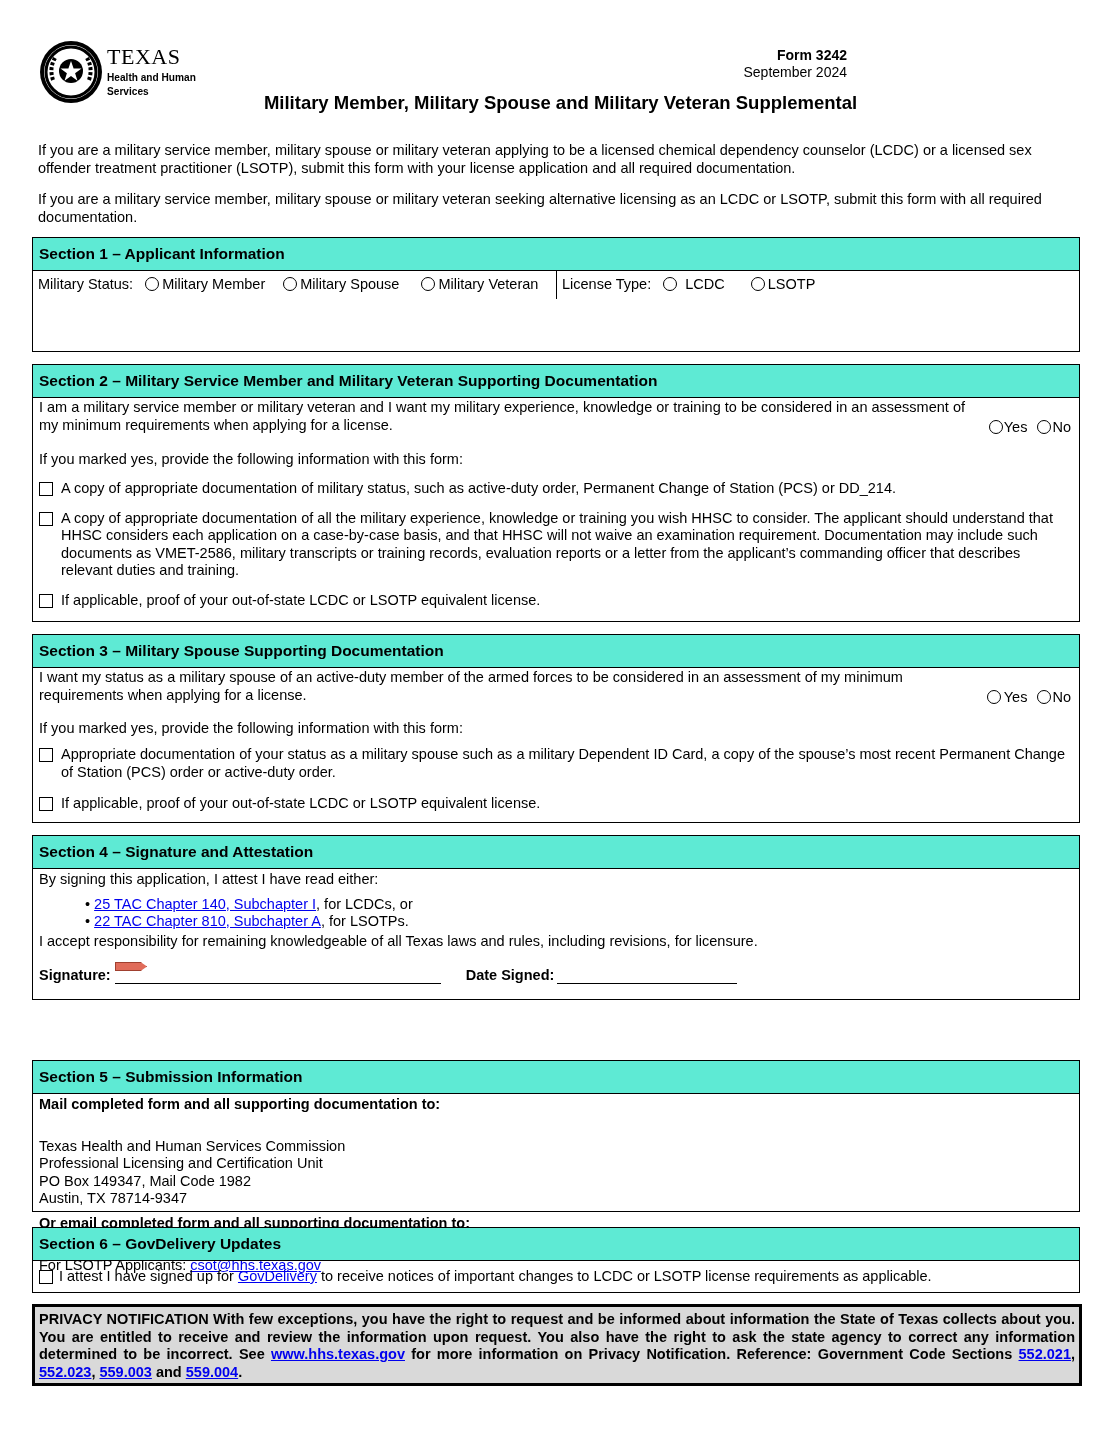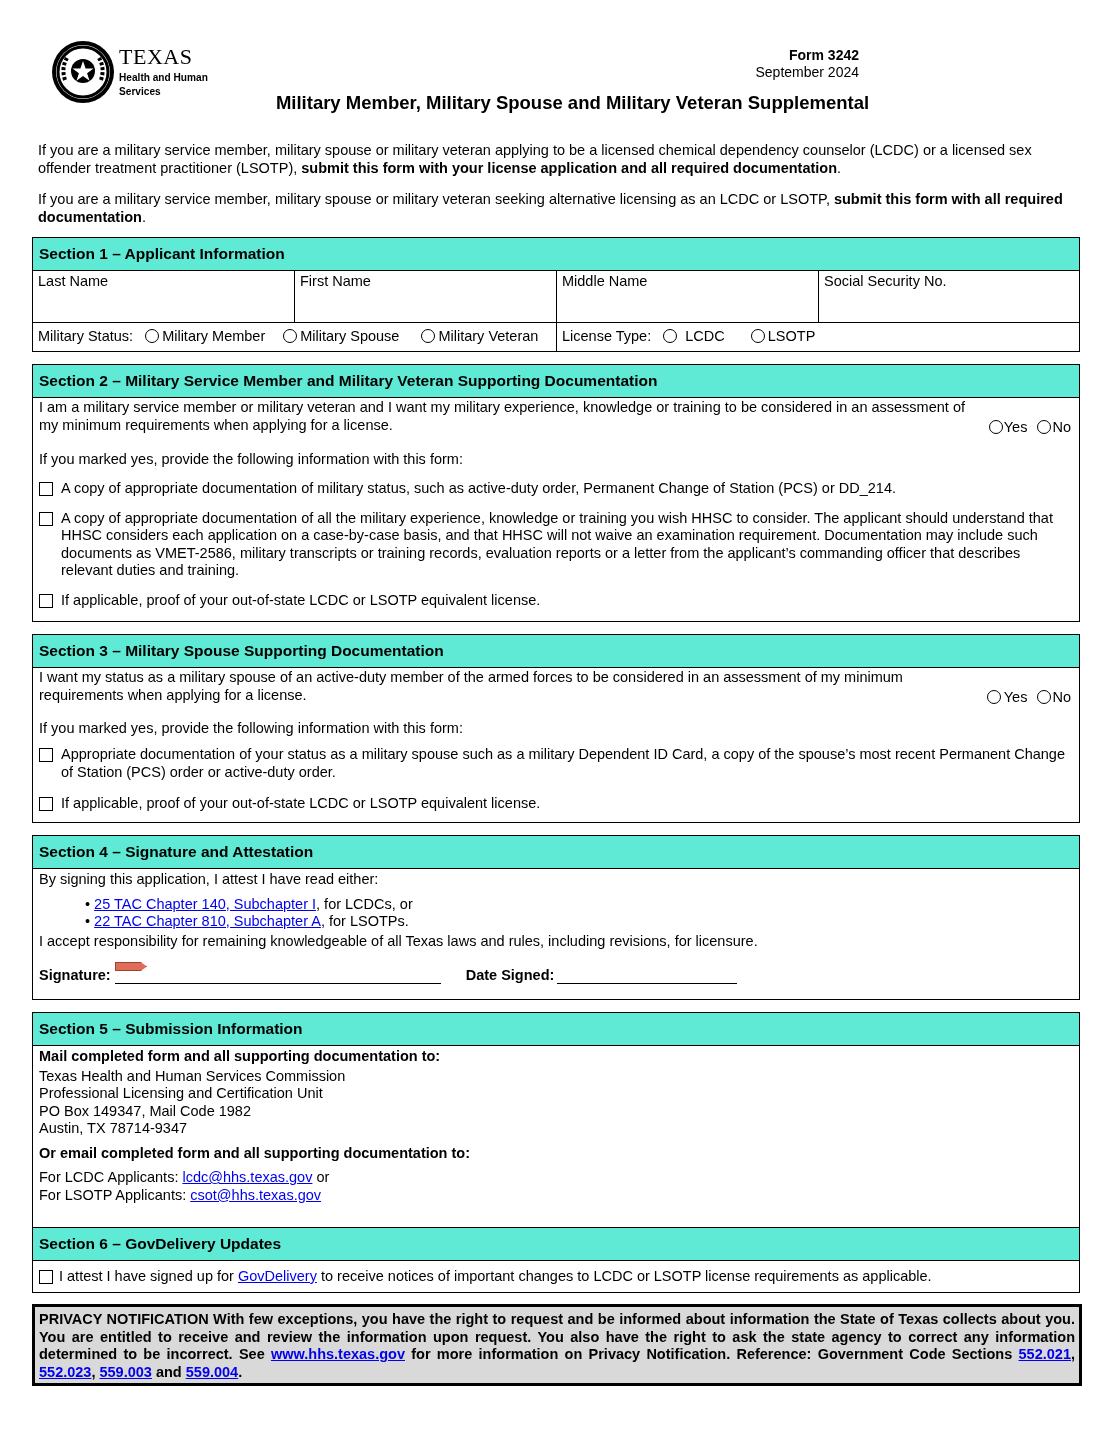--- a/index.html
+++ b/index.html
@@ -1,31 +1,31 @@
 <!DOCTYPE html>
 <html><head>
 <meta charset="utf-8">
 <style>
   * { box-sizing: border-box; margin: 0; padding: 0; }
   html, body { width: 1113px; height: 1440px; background: #ffffff; }
   body { font-family: "Liberation Sans", sans-serif; color: #000; font-size: 14.5px; line-height: 17.5px; position: relative; }
   a { color: #0000ee; text-decoration: underline; }
 
-  .header { position: absolute; left: 16px; top: 0; width: 889px; height: 130px; }
+  .header { position: absolute; left: 4px; top: 0; width: 889px; height: 130px; }
   .logo { position: absolute; left: 35px; top: 40px; display: flex; align-items: center; }
   .seal { width: 64px; height: 64px; }
   .logo-text { margin-left: 4px; line-height: 1; }
   .logo-texas { font-family: "Liberation Serif", serif; font-size: 22px; letter-spacing: 0.5px; }
   .logo-sub { font-size: 11.5px; font-weight: bold; line-height: 14px; margin-top: 2px; transform: scaleX(0.88); transform-origin: left; }
   .form-no { position: absolute; right: 46px; top: 47px; text-align: right; font-size: 14px; line-height: 17px; }
   .form-no .num { font-weight: bold; }
   .title { position: absolute; left: 0; width: 1113px; top: 94px; text-align: center; font-size: 18.5px; font-weight: bold; }
 
   .intro { position: absolute; left: 38px; width: 1040px; font-size: 14.5px; }
-  .intro b { font-weight: bold; margin-top: 38px; }
+  .intro b { font-weight: normal; margin-top: 38px; }
 
   .section { position: absolute; left: 32px; width: 1048px; border: 1px solid #000; }
   .sec-head { background: #5eead4; border-bottom: 1px solid #000; height: 33px; padding: 0 6px; display: flex; align-items: center; font-weight: bold; font-size: 15.5px; }
 
   .radio { display: inline-block; width: 14px; height: 14px; border: 1px solid #000; border-radius: 50%; vertical-align: -2px; margin-right: 3px; background: #fff; }
   .check { display: inline-block; width: 14px; height: 14px; border: 1px solid #000; background: #fff; flex: 0 0 auto; margin-top: 2px; margin-right: 8px; }
 
   
   .s1-grid { display: grid; grid-template-columns: 262px 262px 262px 1fr; }
   .s1-cell { height: 52px; padding: 2px 5px; border-right: 1px solid #000; border-bottom: 1px solid #000; }
@@ -77,26 +77,20 @@
 
 <div class="intro" style="top:142px;">
   <span>If you are a military service member, military spouse or military veteran applying to be a licensed chemical dependency counselor (LCDC) or a licensed sex offender treatment practitioner (LSOTP), </span><b>submit this form with your license application and all required documentation</b><span>.</span>
 </div>
 <div class="intro" style="top:191px;">
   <span>If you are a military service member, military spouse or military veteran seeking alternative licensing as an LCDC or LSOTP, </span><b>submit this form with all required documentation</b><span>.</span>
 </div>
 
 <div class="section" style="top:237px; height:115px;">
   <div class="sec-head">Section 1 – Applicant Information</div>
-  <div class="s1-grid">
-    <div class="s1-cell"><span>Last Name</span></div>
-    <div class="s1-cell"><span>First Name</span></div>
-    <div class="s1-cell"><span>Middle Name</span></div>
-    <div class="s1-cell"><span>Social Security No.</span></div>
-  </div>
   <div class="s1-row2">
     <div class="s1-status">
       <span>Military Status:</span>
       <span class="opt"><span class="radio"></span><span>Military Member</span></span>
       <span class="opt" style="margin-left:14px"><span class="radio"></span><span>Military Spouse</span></span>
       <span class="opt" style="margin-left:18px"><span class="radio"></span><span>Military Veteran</span></span>
     </div>
     <div class="s1-license">
       <span>License Type:</span>
       <span class="opt"><span class="radio" style="margin-right:8px"></span><span>LCDC</span></span>
@@ -165,25 +159,25 @@
     <div class="tag" style="top:91px"></div>
     <div class="sig-row" style="margin-top:16px">
       <span>Signature:</span>
       <span class="sig-line" style="width:326px; margin-left:4px"></span>
       <span style="margin-left:25px">Date Signed:</span>
       <span class="sig-line" style="width:180px; margin-left:3px"></span>
     </div>
   </div>
 </div>
 
-<div class="section" style="top:1012px; height:226px;">
+<div class="section" style="top:1060px; height:152px;">
   <div class="sec-head">Section 5 – Submission Information</div>
   <div class="body-pad">
     <div style="margin-top:2px; font-weight:bold">Mail completed form and all supporting documentation to:</div>
-    <div style="margin-top:2px">
+    <div style="margin-top:24px">
       <div>Texas Health and Human Services Commission</div>
       <div>Professional Licensing and Certification Unit</div>
       <div>PO Box 149347, Mail Code 1982</div>
       <div>Austin, TX 78714-9347</div>
     </div>
     <div style="margin-top:7px; font-weight:bold">Or email completed form and all supporting documentation to:</div>
     <div style="margin-top:7px">
       <span>For LCDC Applicants: </span><a href="#">lcdc@hhs.texas.gov</a><span> or</span>
     </div>
     <div>

